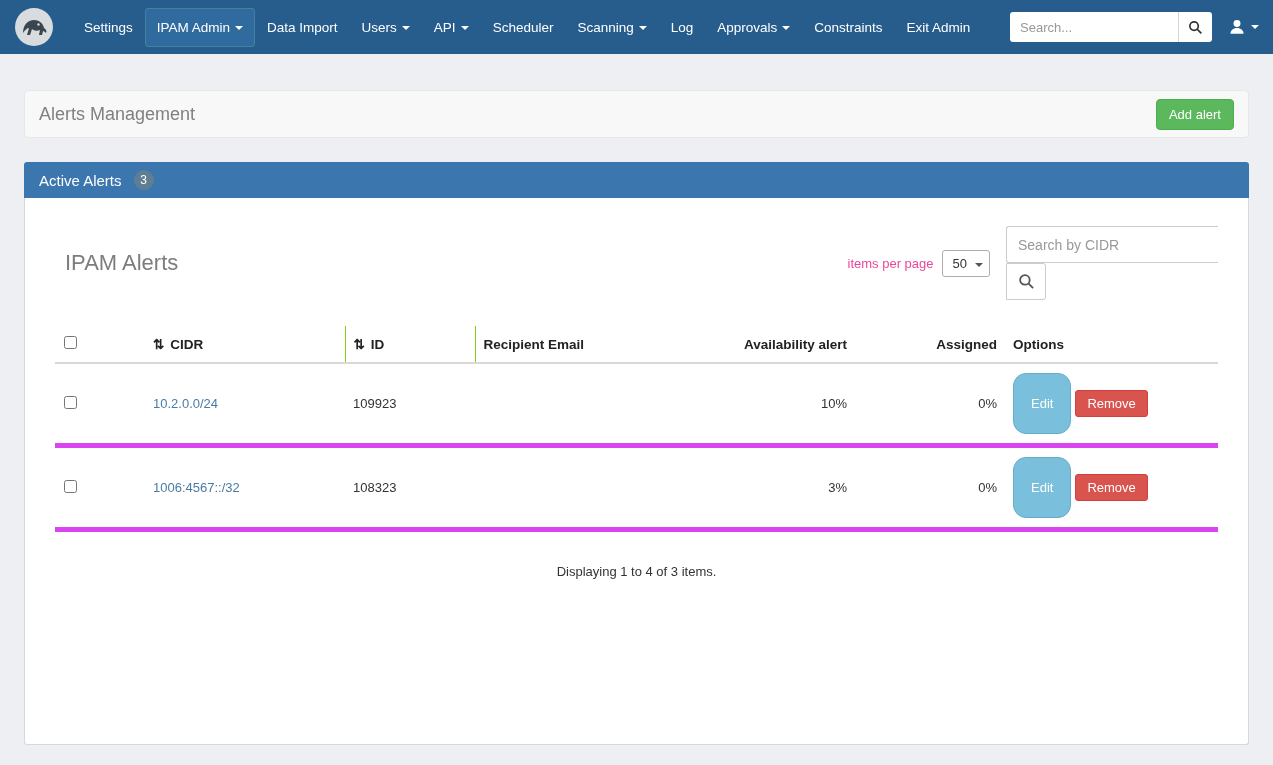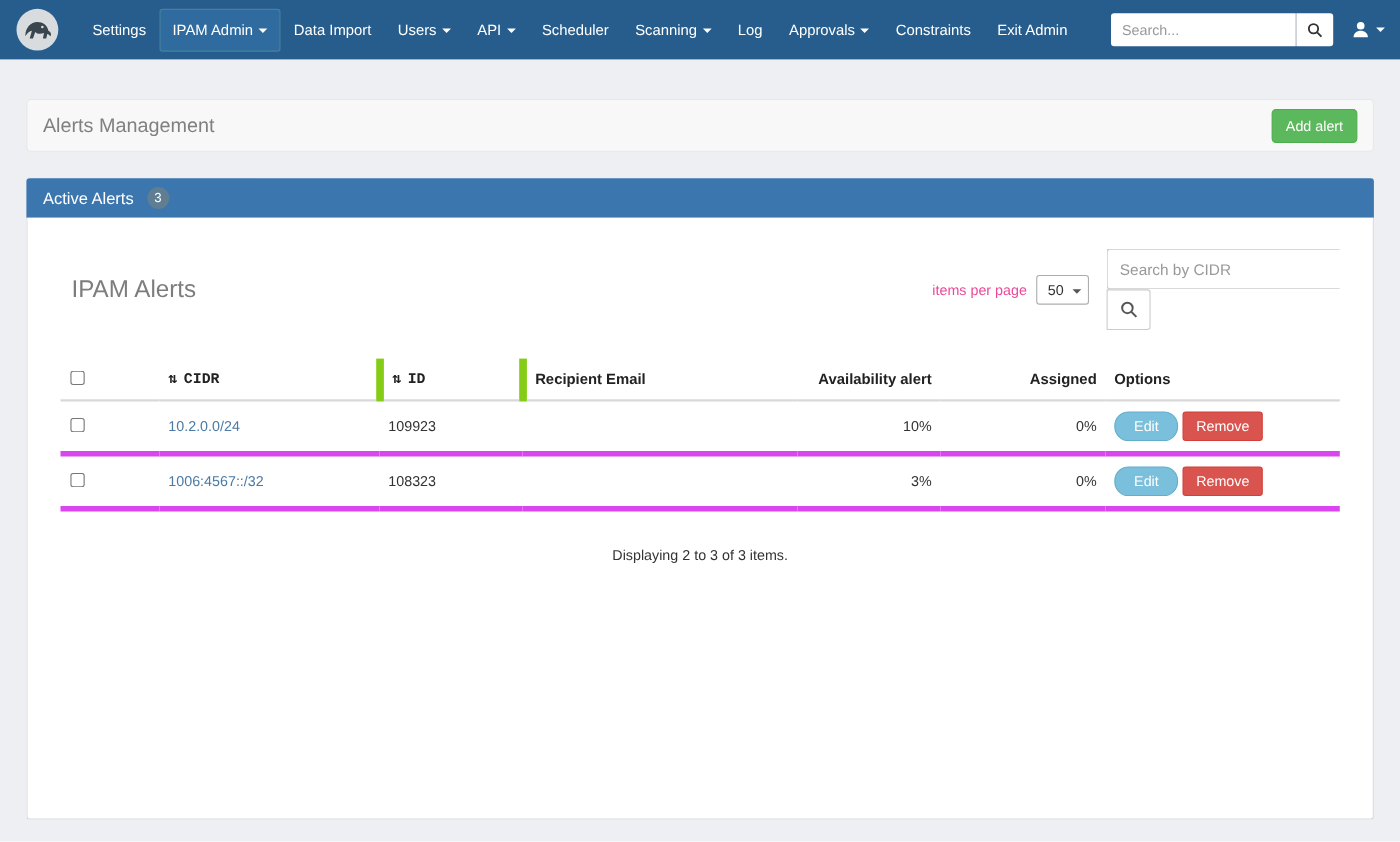--- a/index.html
+++ b/index.html
@@ -96,34 +96,34 @@
     width:40px; height:37px; background:#fff; border:1px solid #ccc;
     border-radius:0 3px 3px 0; cursor:pointer;
     display:flex; align-items:center; justify-content:center;
   }
   
   table { width:100%; border-collapse:collapse; margin-top:26px; font-size:13px; }
   th {
     text-align:left; font-size:13.5px; font-weight:bold; color:#222;
     padding:10px 8px; border-bottom:2px solid #d8d8d8;
   }
-  th.sep { border-right:7px solid #84cc16;font-family:Liberation Mono, monospace; }
+  th.sep { border-right:1px solid #84cc16; }
   td { padding:9px 8px; border-bottom:5px solid #d946ef; color:#333; }
   .col-check { width:90px; }
   .col-cidr  { width:200px; }
   .col-id    { width:130px; }
   .col-email { width:250px; }
   .col-avail { width:130px; }
   .col-assig { width:150px; }
   .num { text-align:right; }
   td a.cidr-link { color:#4a7ba6; text-decoration:none; cursor:pointer; }
   .sort { font-weight:bold; margin-right:6px; color:#222; cursor:pointer; }
   .btn-info {
     background:#7ac0dc; border:1px solid #62aecb; color:#fff;
-    font-size:13px; padding:5px 17px; border-radius:13px; cursor:pointer; margin-right:4px;
+    font-size:13px; padding:22px 17px; border-radius:13px; cursor:pointer; margin-right:4px;
     font-family:"Liberation Sans", sans-serif;
   }
   .btn-danger {
     background:#d9534f; border:1px solid #d43f3a; color:#fff;
     font-size:13px; padding:5px 11px; border-radius:3px; cursor:pointer;
     font-family:"Liberation Sans", sans-serif;
   }
   
   .table-summary { text-align:center; font-size:13px; color:#333; margin-top:32px; }
   .pagination { display:flex; justify-content:center; margin-top:22px; }
@@ -249,17 +249,17 @@
             <td></td>
             <td class="num">3%</td>
             <td class="num">0%</td>
             <td>
               <button class="btn-info">Edit</button><button class="btn-danger">Remove</button>
             </td>
           </tr>
         </tbody>
       </table>
 
-      <div class="table-summary">Displaying 2 to 3 of 3 items.</div>
+      <div class="table-summary">Displaying 1 to 4 of 3 items.</div>
 
     </div>
   </div>
 </div>
 
 </body></html>

